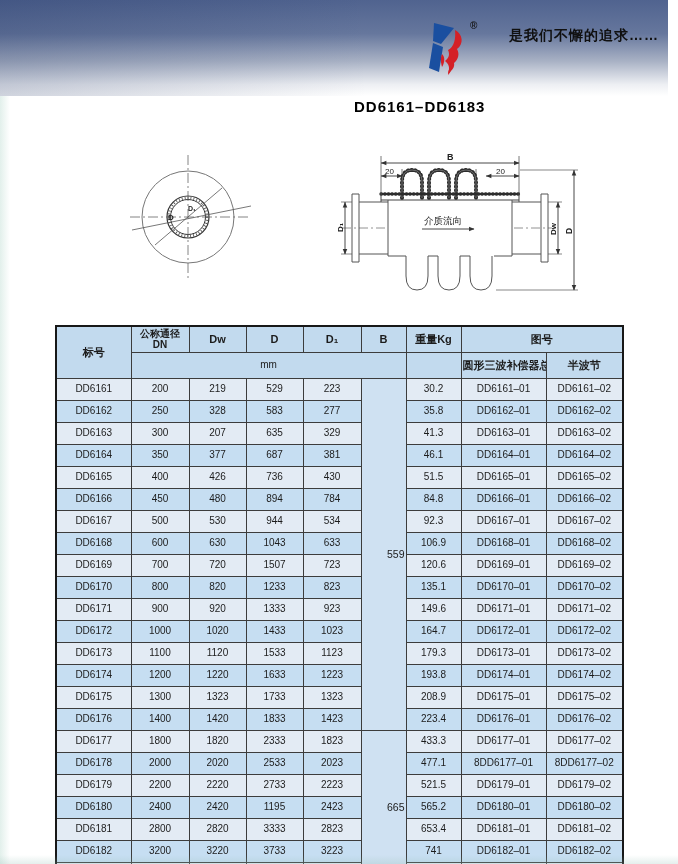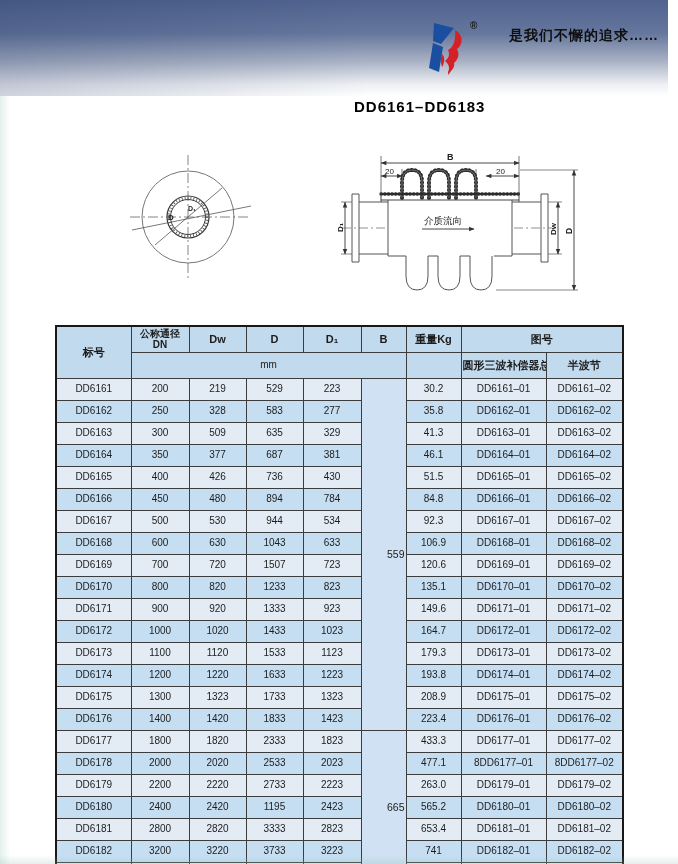--- a/index.html
+++ b/index.html
@@ -215,21 +215,21 @@
         <td>328</td>
         <td>583</td>
         <td>277</td>
         <td>35.8</td>
         <td>DD6162–01</td>
         <td>DD6162–02</td>
       </tr>
       <tr class="row-light">
         <td>DD6163</td>
         <td>300</td>
-        <td>509</td>
+        <td>207</td>
         <td>635</td>
         <td>329</td>
         <td>41.3</td>
         <td>DD6163–01</td>
         <td>DD6163–02</td>
       </tr>
       <tr class="row-blue">
         <td>DD6164</td>
         <td>350</td>
         <td>377</td>
@@ -379,21 +379,21 @@
         <td>477.1</td>
         <td>8DD6177–01</td>
         <td>8DD6177–02</td>
       </tr>
       <tr class="row-light">
         <td>DD6179</td>
         <td>2200</td>
         <td>2220</td>
         <td>2733</td>
         <td>2223</td>
-        <td>263.0</td>
+        <td>521.5</td>
         <td>DD6179–01</td>
         <td>DD6179–02</td>
       </tr>
       <tr class="row-blue">
         <td>DD6180</td>
         <td>2400</td>
         <td>2420</td>
         <td>1195</td>
         <td>2423</td>
         <td>565.2</td>

